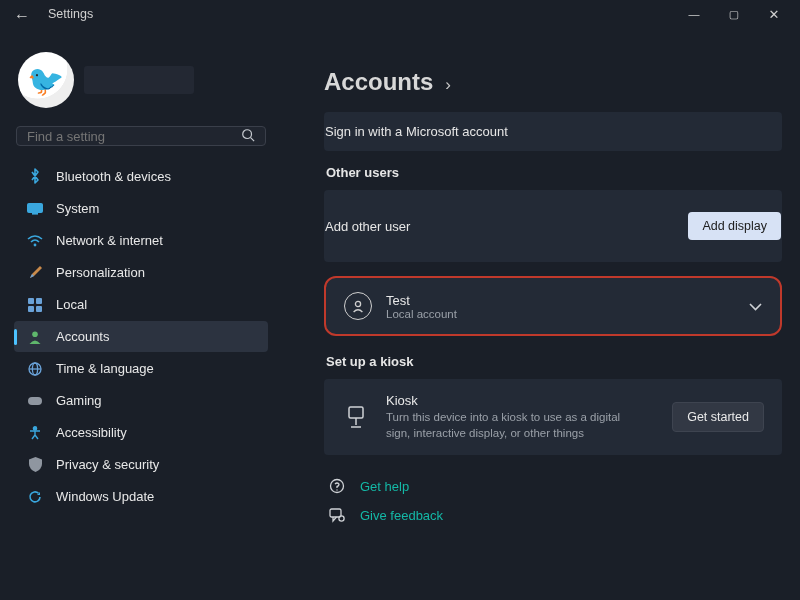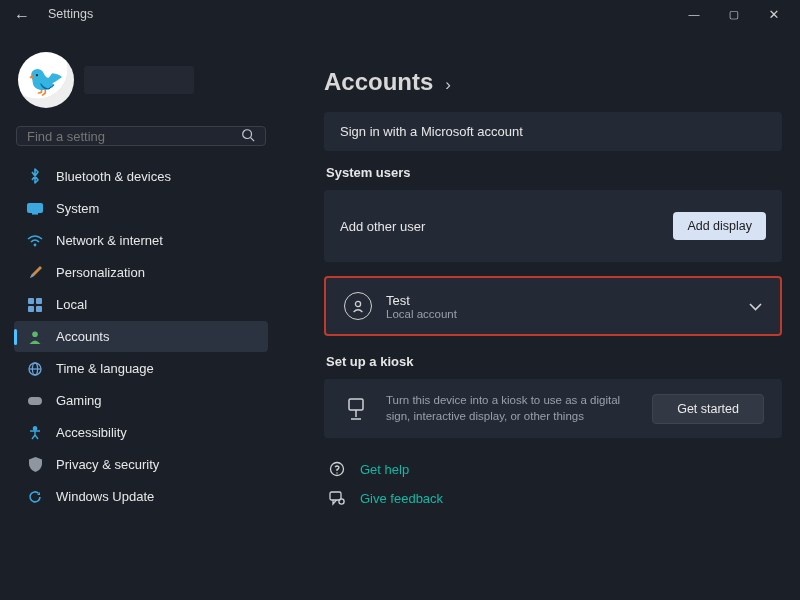--- a/index.html
+++ b/index.html
@@ -63,37 +63,37 @@
   }
   .nav .ic { width:18px; display:inline-flex; justify-content:center; font-size:14px;}
   
   .crumbs { display:flex; align-items:baseline; gap:12px; margin: 26px 0 16px 0;}
   .crumb-parent { font-size:24px; font-weight:600; color:#d8d8d8; }
   .crumb-sep { font-size:17px; color:#c7c7c7; }
   .crumb-current { font-size:24px; font-weight:600; color:#ffffff; }
   
   .row {
     background:#232a36; border-radius:4px;
-    padding:12px 16px; display:flex; align-items:center;
+    padding:12px 1px; display:flex; align-items:center;
     margin-bottom:14px;
   }
   .row .rtxt { flex:1; font-size:13px; color:#e6e6e6; }
   .row.tall { height:72px;justify-content:center; }
   .section-h { font-size:13px; font-weight:600; color:#e6e6e6; margin: 14px 0 10px 2px;}
   .btn {
     background:#d7e2f5; color:#202020; border:none;
     padding:7px 14px; border-radius:4px; font-size:12.5px;
   }
   .btn-ghost {
     background:#323844; color:#eaeaea; border:1px solid #3e4450;
-    padding:7px 24px; border-radius:4px; font-size:12.5px;
+    padding:7px 14px; border-radius:4px; font-size:12.5px;
   }
   .user-row {
     border:2.5px solid #c0392b;
-    background:#232a36; border-radius:4px;
+    background:#232a36; border-radius:12px;
     padding:14px 18px; display:flex; align-items:center;
     margin-bottom:18px;
   }
   .user-ic {
     width:28px; height:28px; border:1.6px solid #d0d0d0; border-radius:50%;
     display:flex; align-items:center; justify-content:center; margin-right:14px;
   }
   .user-ic svg { display:block; }
   .user-info .uname { font-size:13px; color:#e8e8e8; }
   .user-info .utype { font-size:11.5px; color:#9aa0a8; }
@@ -248,21 +248,21 @@
   <main class="main">
     <div class="crumbs">
       <span class="crumb-parent">Accounts</span>
       <span class="crumb-sep">›</span>
     </div>
 
     <div class="row">
       <span class="rtxt">Sign in with a Microsoft account</span>
     </div>
 
-    <div class="section-h">System users</div>
+    <div class="section-h">Other users</div>
 
     <div class="row tall">
       <span class="rtxt">Add other user</span>
       <button class="btn">Add display</button>
     </div>
 
     <div class="user-row">
       <span class="user-ic">
         <svg width="14" height="14" viewBox="0 0 14 14" fill="none" stroke="#d0d0d0" stroke-width="1.3">
             <circle cx="7" cy="5" r="2.6"></circle>
@@ -284,20 +284,21 @@
 
     <div class="kiosk-row">
       <span class="kiosk-ic">
         <svg width="20" height="22" viewBox="0 0 20 22" fill="none" stroke="#cfd2d6" stroke-width="1.5">
             <rect x="3" y="1" width="14" height="11" rx="1.5"></rect>
             <line x1="10" y1="12" x2="10" y2="19"></line>
             <path d="M5 21 L15 21"></path>
           </svg>
       </span>
       <div class="kiosk-txt">
+        <div class="kt">Kiosk</div>
         <div class="kd">Turn this device into a kiosk to use as a digital sign, interactive display, or other things</div>
       </div>
       <button class="btn-ghost">Get started</button>
     </div>
 
     <div class="footlinks">
       <div class="fl">
         <span class="fic">
           <svg width="16" height="16" viewBox="0 0 16 16" fill="none" stroke="#cfd2d6" stroke-width="1.3">
               <circle cx="8" cy="8" r="6.5"></circle>

